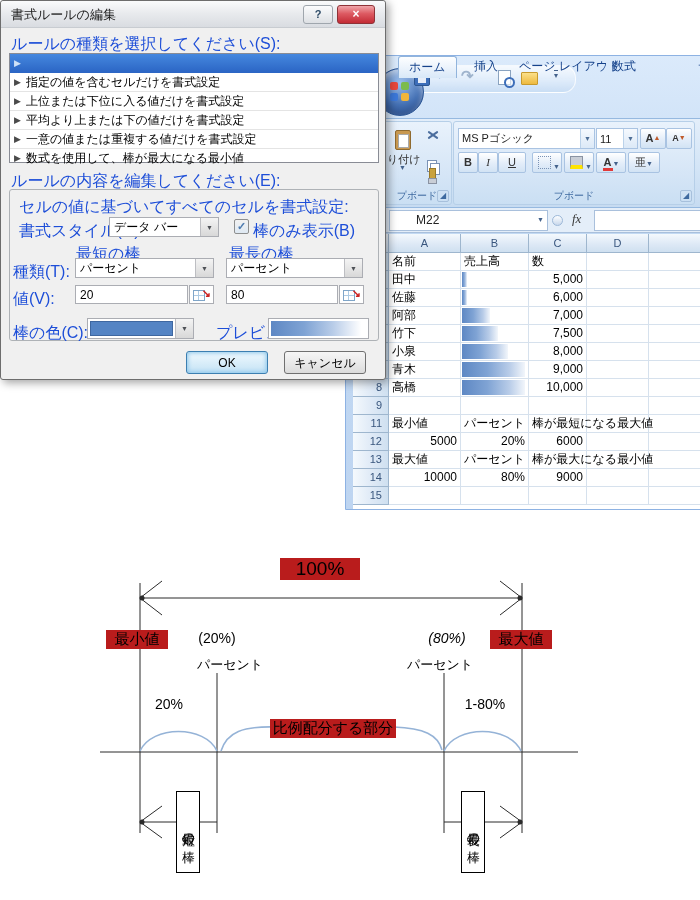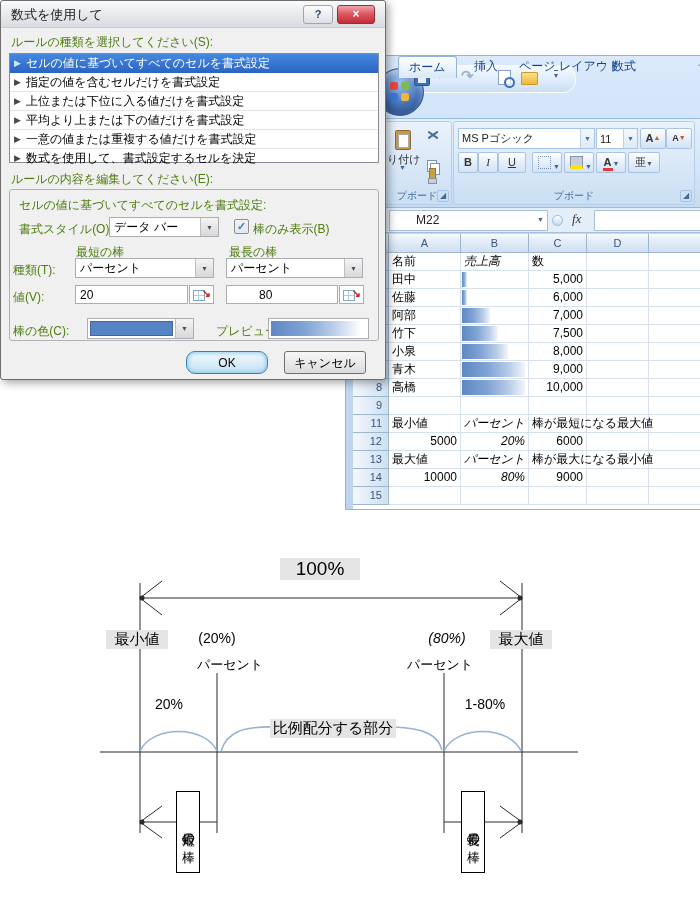--- a/index.html
+++ b/index.html
@@ -50,21 +50,21 @@
   .hc{box-sizing:border-box;border-right:1px solid #9EB6CE;border-bottom:1px solid #9EB6CE;
     background:linear-gradient(#F4F9FD,#DEE9F6 55%,#CFE0F0);font-size:11px;color:#39567E;
     text-align:center;line-height:18px;}
   .r{display:flex;height:18px;}
   .c{box-sizing:border-box;border-right:1px solid #D6E1ED;border-bottom:1px solid #D6E1ED;
     font-size:12px;color:#000;line-height:17px;padding:0 3px;white-space:nowrap;overflow:hidden;}
   .rh{width:36px;flex:none;border-right:1px solid #9EB6CE;border-bottom:1px solid #9EB6CE;
     background:linear-gradient(90deg,#F4F9FD,#DEE9F6 55%,#CFE0F0);font-size:11px;color:#39567E;
     text-align:right;padding:0 6px 0 0;}
   .ca{width:72px;flex:none;}
-  .cb{width:68px;flex:none;padding:0 1px;font-style:italic;}
+  .cb{width:68px;flex:none;padding:0 1px;}
   .cc{width:58px;flex:none;}
   .cd{width:62px;flex:none;}
   .ce{width:51px;flex:none;border-right:none;}
   .tl{text-align:left;}
   .tr{text-align:right;}
   .spill{overflow:visible;position:relative;z-index:3;background:#fff;}
   .dbar{height:15px;margin-top:1px;width:0;
     background:linear-gradient(90deg,#5E88C4 0%,#7FA3D4 40%,#B8CCE8 75%,#F2F6FB 100%);}
   
   .icon{position:absolute;}
@@ -94,21 +94,21 @@
   #dlgtitle{position:absolute;left:0;top:0;width:100%;height:26px;
     background:linear-gradient(#FAFBFC,#E9EBEE 45%,#D9DCE1);border-bottom:1px solid #C8CCD1;
     border-radius:3px 3px 0 0;}
   #dlgtitle .t{position:absolute;left:10px;top:5px;font-size:13px;color:#1A1A1A;}
   .capbtn{position:absolute;top:4px;height:17px;border:1px solid #9FA6AD;border-radius:3px;
     text-align:center;font-size:11px;line-height:16px;}
   #helpbtn{right:52px;width:28px;background:linear-gradient(#FBFCFD,#DDE0E4);color:#2C4A66;
     font-weight:bold;}
   #closebtn{right:10px;width:36px;background:linear-gradient(#F0A6AA,#DD5A62 45%,#C32B35);
     border-color:#8E3237;color:#fff;font-weight:bold;font-size:12px;}
-  .dlab{position:absolute;font-size:12px;color:#4d7c0f;}
+  .dlab{position:absolute;font-size:16px;color:#1d4ed8;}
   #rulelist{position:absolute;left:8px;top:52px;width:370px;height:110px;background:#fff;
     border:1px solid #898C95;box-sizing:border-box;}
   .li{height:18px;line-height:18px;font-size:12px;color:#000;padding-left:4px;white-space:nowrap;
     border-bottom:1px solid #E4E4E4;display:flex;align-items:center;}
   .li .ar{font-size:9px;color:#4A4A4A;width:12px;flex:none;}
   .li.sel{background:linear-gradient(#4588DF,#2C66C5);color:#fff;border-bottom-color:#2C66C5;}
   .li.sel .ar{color:#CFE2F8;}
   #gbox{position:absolute;left:8px;top:188px;width:370px;height:152px;border:1px solid #AEB2B6;
     border-radius:3px;box-sizing:border-box;}
   .field{position:absolute;background:#fff;border:1px solid #ABADB3;font-size:12px;
@@ -136,21 +136,21 @@
     background:#fff;box-sizing:border-box;padding:2px;}
   #preview .bar{width:100%;height:100%;
     background:linear-gradient(90deg,#5E88C4 0%,#7FA3D4 35%,#B8CCE8 65%,#FFFFFF 95%);}
   .btn{position:absolute;width:82px;height:23px;border:1px solid #707070;border-radius:3px;
     background:linear-gradient(#F6F6F6,#EBEBEB 45%,#DCDCDC);font-size:12px;color:#000;
     text-align:center;line-height:22px;box-sizing:border-box;}
   #okbtn{border-color:#3C7FB1;box-shadow:inset 0 0 4px 1px #8CC6EA;
     background:linear-gradient(#F2F9FD,#DCEFFA 45%,#C4E2F5);}
   
   #diagram{position:absolute;left:90px;top:555px;width:510px;height:335px;}
-  .dg{position:absolute;font-size:14px;color:#000;text-align:center;background:#e5e5e5;
+  .dg{position:absolute;font-size:14px;color:#000;text-align:center;background:#b91c1c;
     white-space:nowrap;}
   .vbox{position:absolute;width:22px;height:80px;border:1px solid #000;background:#fff;
     writing-mode:vertical-rl;text-align:center;font-size:13px;line-height:22px;letter-spacing:1px;
     z-index:4;}
 </style>
 </head>
 <body>
 
 <div id="excel">
   <div class="qatband"></div>
@@ -366,49 +366,48 @@
         <div class="c cb"></div>
       <div class="c cc"></div>
         <div class="c cd"></div>
       <div class="c ce"></div>
     </div>
   </div>
 </div>
 
 <div id="dlg">
   <div id="dlgtitle">
-    <span class="t">数式を使用して</span>
+    <span class="t">書式ルールの編集</span>
     <div class="capbtn" id="helpbtn">?</div>
     <div class="capbtn" id="closebtn">×</div>
   </div>
   <div class="dlab" style="left:10px;top:33px;">ルールの種類を選択してください(S):</div>
   <div id="rulelist">
     <div class="li sel">
       <span class="ar">▶</span>
-      <span>セルの値に基づいてすべてのセルを書式設定</span>
     </div>
     <div class="li">
       <span class="ar">▶</span>
       <span>指定の値を含むセルだけを書式設定</span>
     </div>
     <div class="li">
       <span class="ar">▶</span>
       <span>上位または下位に入る値だけを書式設定</span>
     </div>
     <div class="li">
       <span class="ar">▶</span>
       <span>平均より上または下の値だけを書式設定</span>
     </div>
     <div class="li">
       <span class="ar">▶</span>
       <span>一意の値または重複する値だけを書式設定</span>
     </div>
     <div class="li" style="border-bottom:none;">
       <span class="ar">▶</span>
-      <span>数式を使用して、書式設定するセルを決定</span>
+      <span>数式を使用して、棒が最大になる最小値</span>
     </div>
   </div>
   <div class="dlab" style="left:10px;top:170px;">ルールの内容を編集してください(E):</div>
   <div id="gbox"></div>
   <div class="dlab" style="left:18px;top:196px;">セルの値に基づいてすべてのセルを書式設定:</div>
   <div class="dlab" style="left:18px;top:220px;">書式スタイル(O):</div>
   <div class="field" style="left:108px;top:216px;width:110px;height:20px;">
     <span class="v">データ バー</span>
     <span class="dd">▼</span>
   </div>
@@ -429,39 +428,39 @@
   </div>
 
   <div class="dlab" style="left:12px;top:288px;">値(V):</div>
   <div class="field" style="left:74px;top:284px;width:113px;height:19px;">
     <span class="v">20</span>
   </div>
   <div class="picker" style="left:188px;top:284px;">
     <span class="grid"></span>
     <span class="arrow">↘</span>
   </div>
-  <div class="field" style="left:225px;top:284px;width:112px;height:19px;padding-left:28px;">
+  <div class="field" style="left:225px;top:284px;width:112px;height:19px;">
     <span class="v">80</span>
   </div>
   <div class="picker" style="left:338px;top:284px;">
     <span class="grid"></span>
     <span class="arrow">↘</span>
   </div>
 
   <div class="dlab" style="left:12px;top:322px;">棒の色(C):</div>
   <div id="swatch">
     <span class="col"></span>
     <span class="dd">▼</span>
   </div>
   <div class="dlab" style="left:215px;top:322px;">プレビュー:</div>
   <div id="preview">
       <div class="bar"></div>
     </div>
 
-  <div class="btn" id="okbtn" style="left:185px;top:350px;border-radius:9px;">OK</div>
+  <div class="btn" id="okbtn" style="left:185px;top:350px;">OK</div>
   <div class="btn" style="left:283px;top:350px;">キャンセル</div>
 </div>
 
 <div id="diagram">
   <svg width="510" height="335" viewBox="0 0 510 335">
     <g stroke="#2B2B2B" stroke-width="1" fill="none">
       <line x1="50" y1="43" x2="432" y2="43"></line>
       <path d="M72,26 L50,43 L72,60"></path>
       <path d="M410,26 L432,43 L410,60"></path>
       <line x1="50" y1="28" x2="50" y2="278"></line>

